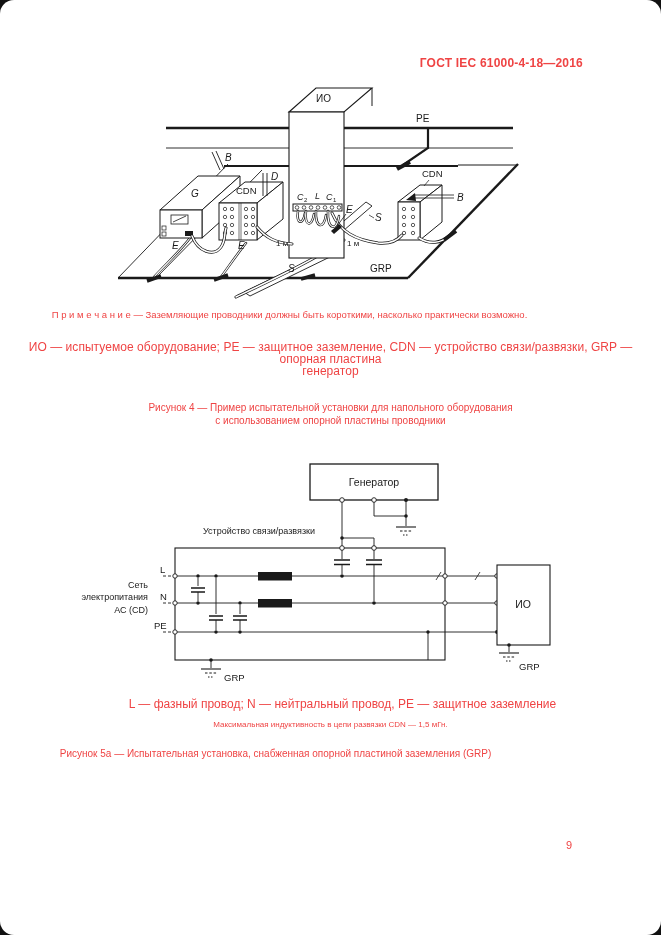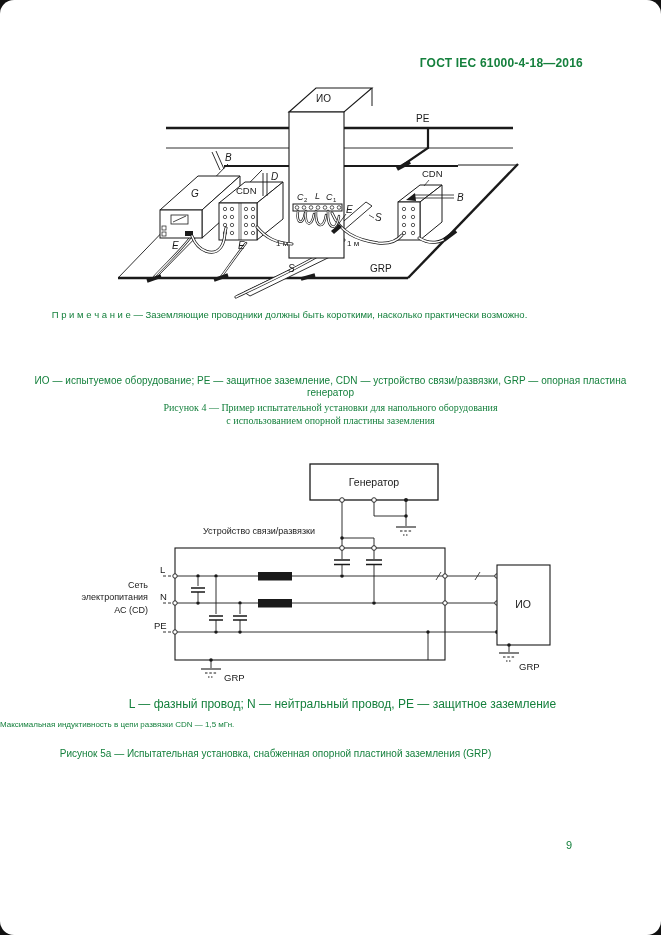--- a/index.html
+++ b/index.html
@@ -1,27 +1,27 @@
 <!DOCTYPE html>
 <html><head>
 <meta charset="utf-8">
 <style>
   html,body{margin:0;padding:0;background:#111;}
   .page{
     position:relative;width:661px;height:935px;background:#fff;
     border-radius:14px;overflow:hidden;
-    font-family:"Liberation Sans",sans-serif;color:#15803d;
+    font-family:"Liberation Sans",sans-serif;color:#ef4444;
   }
   .abs{position:absolute;}
   .hdr{top:56px;right:78px;font-size:12px;font-weight:bold;letter-spacing:.2px;}
   .note{top:309px;left:0;width:579px;text-align:center;font-size:9.5px;}
-  .legend{top:341px;left:18px;width:625px;text-align:center;font-size:10px;line-height:12px;letter-spacing:.05px;margin-top:34px;}
-  .cap4{top:401px;left:0;width:661px;text-align:center;font-size:10px;line-height:13px;font-family:Liberation Serif, serif;}
+  .legend{top:341px;left:18px;width:625px;text-align:center;font-size:12px;line-height:12px;letter-spacing:.05px;}
+  .cap4{top:401px;left:0;width:661px;text-align:center;font-size:10px;line-height:13px;}
   .fn1{top:697px;left:12px;width:661px;text-align:center;font-size:12px;}
-  .fn2{top:720px;left:0;width:661px;font-size:8px;}
+  .fn2{top:720px;left:0;width:661px;text-align:center;font-size:8px;}
   .cap5{top:748px;left:0;width:551px;text-align:center;font-size:10px;}
   .pgnum{top:839px;left:566px;font-size:11px;}
   svg{position:absolute;}
   svg text{font-family:"Liberation Sans",sans-serif;fill:#1a1a1a;}
   .it{font-style:italic;}
   .ln{stroke:#1a1a1a;fill:none;}
   .wh{fill:#fff;stroke:#1a1a1a;}
   .cbl{fill:none;stroke:#1a1a1a;stroke-width:3;stroke-linecap:round;}
   .cblw{fill:none;stroke:#fff;stroke-width:1.5;stroke-linecap:round;}
   .cbl2{fill:none;stroke:#1a1a1a;stroke-width:2.4;stroke-linecap:round;}
@@ -202,21 +202,21 @@
 
   <div class="abs note">П р и м е ч а н и е  — Заземляющие проводники должны быть короткими, насколько практически возможно.</div>
 
   <div class="abs legend">
     <div>ИО — испытуемое оборудование; PE — защитное заземление, CDN — устройство связи/развязки, GRP — опорная пластина</div>
     <div>генератор</div>
   </div>
 
   <div class="abs cap4">
     <div>Рисунок 4 — Пример испытательной установки для напольного оборудования</div>
-    <div>с использованием опорной пластины заземления</div>
+    <div>с использованием опорной пластины проводники</div>
   </div>
 
   <svg style="left:60px;top:455px" width="500" height="240" viewBox="60 455 500 240">
 
     <rect class="wh" x="310" y="464" width="128" height="36" stroke-width="1.3"></rect>
     <text x="374" y="486" font-size="10.5" text-anchor="middle">Генератор</text>
 
     <g>
       <path class="ln" d="M374,502 V516 H406 M406,500 V526 M342,502 V546 M342,538 H374 V546" stroke-width="0.9"></path>
       <circle class="blk" cx="406" cy="500" r="2"></circle>

